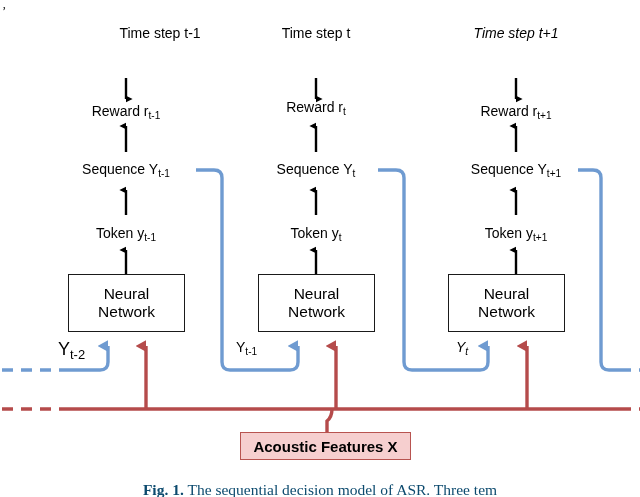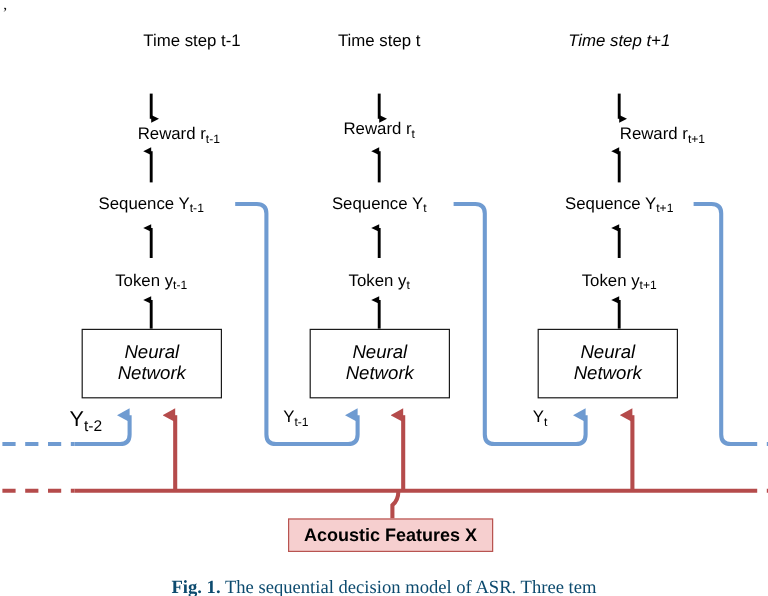--- a/index.html
+++ b/index.html
@@ -7,21 +7,21 @@
        font-family:"Liberation Sans","DejaVu Sans",sans-serif;color:#000;}
   #figure{position:absolute;left:0;top:0;width:640px;height:497px;}
   .lbl{position:absolute;white-space:nowrap;font-size:14px;line-height:1;color:#000;}
   .lbl.ctr{transform:translateX(-50%);}
   sub{font-size:0.72em;vertical-align:-0.30em;}
 
   .box{position:absolute;box-sizing:border-box;display:flex;align-items:center;
        justify-content:center;text-align:center;}
   #gt-box{background:#d6e8cc;border:1.4px solid #82b366;font-size:15.5px;}
   #af-box{background:#f6cfcf;border:1.4px solid #b85450;font-size:15px;font-weight:bold;}
-  .nn-box{background:#ffffff;border:1.6px solid #1a1a1a;font-size:15.5px;line-height:1.16;font-style:italic;}
+  .nn-box{background:#ffffff;border:1.6px solid #1a1a1a;font-size:15.5px;line-height:1.16;}
 
   .stray{position:absolute;left:2px;top:3px;font-size:13px;color:#111;
          font-family:"Liberation Serif","DejaVu Serif",serif;}
 
   #caption{position:absolute;left:0;top:481px;width:640px;height:16px;
            overflow:hidden;font-family:"Liberation Serif","DejaVu Serif",serif;
            font-size:15.5px;color:#0c4a6e;text-align:center;}
   #caption b{font-weight:bold;}
   svg{position:absolute;left:0;top:0;}
 </style>
@@ -101,21 +101,21 @@
       <path d="M336,409 Q336,401 336,393 L336,346"></path>
       <path d="M527,409 Q527,401 527,393 L527,346"></path>
     </g>
   </svg>
 
   <div class="lbl ctr" style="left:160px;top:26px;">Time step t-1</div>
   <div class="lbl ctr" style="left:316px;top:26px;">Time step t</div>
   <div class="lbl ctr" style="left:516px;top:26px;font-style:italic;">Time step t+1</div>
 
 
-  <div class="lbl ctr" style="left:126px;top:104px;margin-left:23px;">
+  <div class="lbl ctr" style="left:126px;top:104px;">
     <span>Reward r</span><sub>t-1</sub>
   </div>
   <div class="lbl ctr" style="left:126px;top:162px;">
     <span>Sequence Y</span><sub>t-1</sub>
   </div>
   <div class="lbl ctr" style="left:126px;top:226px;">
     <span>Token y</span><sub>t-1</sub>
   </div>
   <div class="box nn-box" style="left:68px;top:274px;width:117px;height:58px;">
     <div>
@@ -139,36 +139,36 @@
   <div class="box nn-box" style="left:258px;top:274px;width:117px;height:58px;">
     <div>
       <div>Neural</div>
       <div>Network</div>
     </div>
   </div>
   <div class="lbl" style="left:236px;top:340px;font-size:14px;">
     <span>Y</span><sub>t-1</sub>
   </div>
 
-  <div class="lbl ctr" style="left:516px;top:104px;margin-left:36px;">
+  <div class="lbl ctr" style="left:516px;top:104px;">
     <span>Reward r</span><sub>t+1</sub>
   </div>
   <div class="lbl ctr" style="left:516px;top:162px;">
     <span>Sequence Y</span><sub>t+1</sub>
   </div>
   <div class="lbl ctr" style="left:516px;top:226px;">
     <span>Token y</span><sub>t+1</sub>
   </div>
   <div class="box nn-box" style="left:448px;top:274px;width:117px;height:58px;">
     <div>
       <div>Neural</div>
       <div>Network</div>
     </div>
   </div>
-  <div class="lbl" style="left:444px;top:340px;font-size:14px;">
+  <div class="lbl" style="left:456px;top:340px;font-size:14px;font-style:italic;">
     <span>Y</span><sub>t</sub>
   </div>
 
   <div class="box" id="af-box" style="left:240px;top:432px;width:171px;height:28px;">
     <span>Acoustic Features X</span>
   </div>
 
 </div>
 
 <div id="caption">

